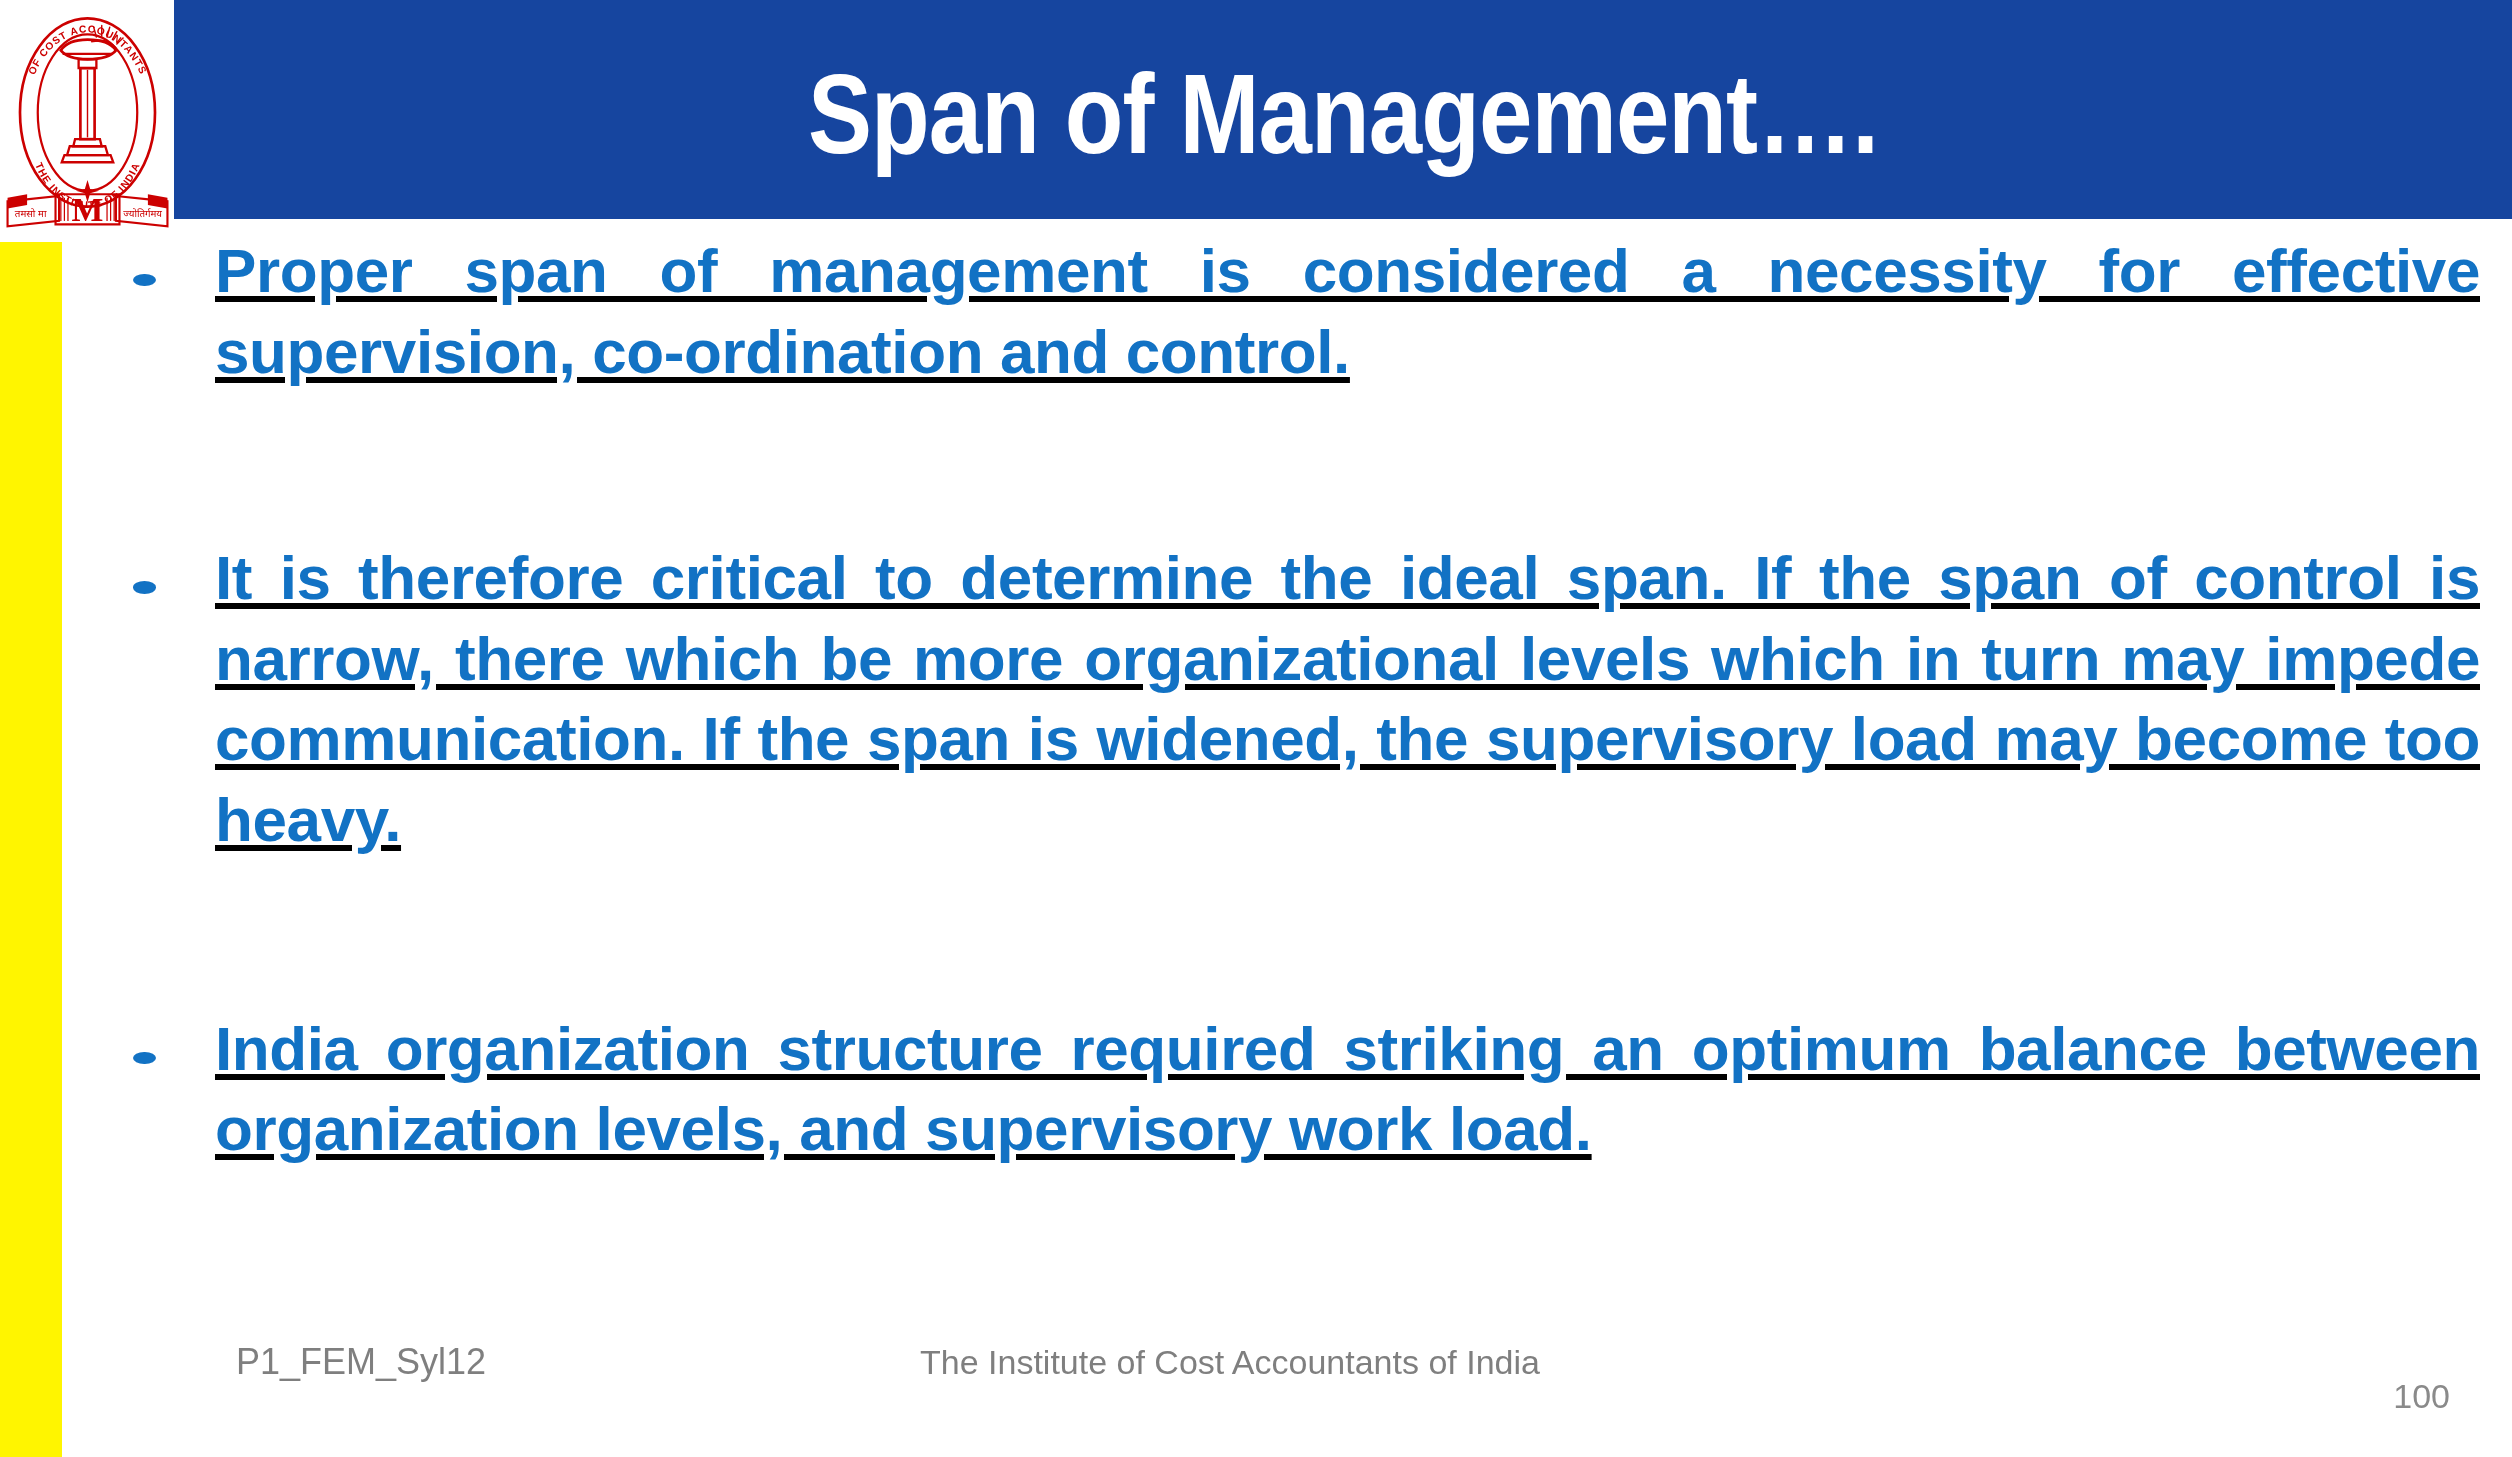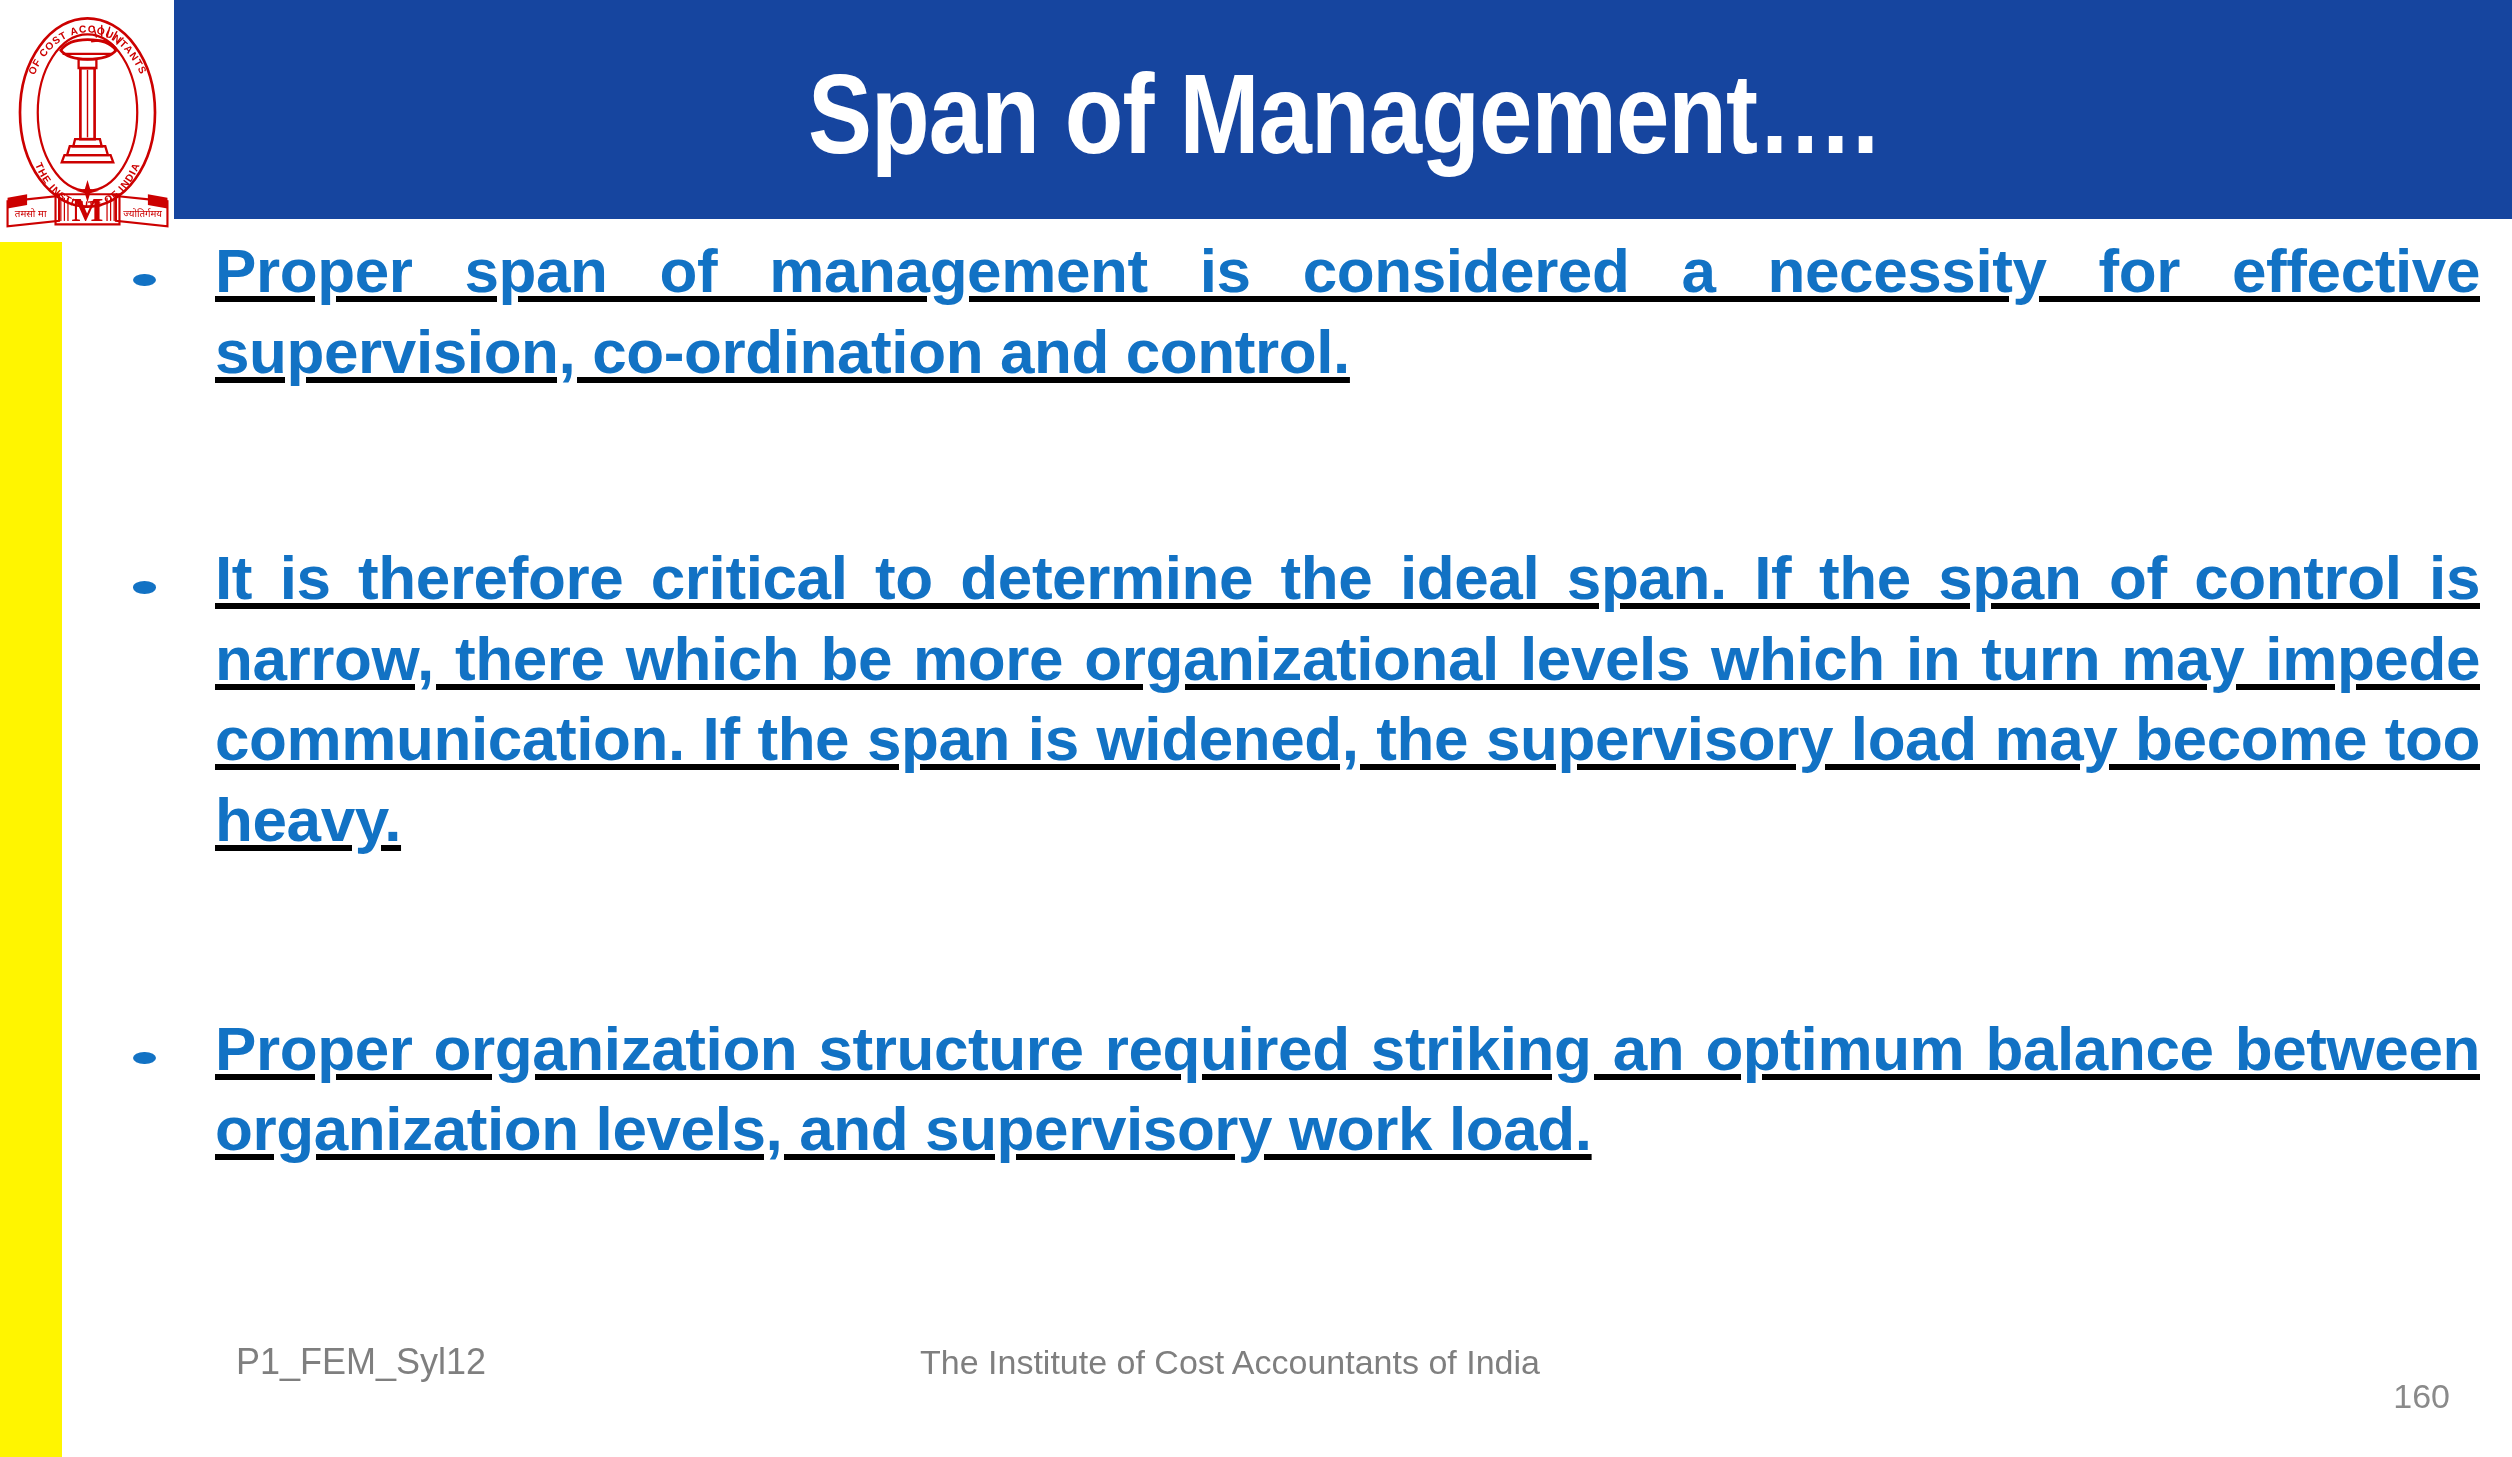--- a/index.html
+++ b/index.html
@@ -225,25 +225,25 @@
 
     <div class="bullet-row">
       <span class="bullet-marker"></span>
       <span class="bullet-text last-line-left">It is therefore critical to determine the ideal span. If the span of control is narrow, there which be more organizational levels which in turn may impede communication. If the span is widened, the supervisory load may become too heavy.</span>
     </div>
 
     <div class="gap-2"></div>
 
     <div class="bullet-row">
       <span class="bullet-marker"></span>
-      <span class="bullet-text last-line-left">Proper organization structure required striking an optimum balance between organization levels, and supervisory work load.</span>
+      <span class="bullet-text last-line-left">India organization structure required striking an optimum balance between organization levels, and supervisory work load.</span>
     </div>
 
   </div>
 
   <div class="footer">
     <div class="footer-left">P1_FEM_Syl12</div>
     <div class="footer-center">The Institute of Cost Accountants of India</div>
-    <div class="footer-page">160</div>
+    <div class="footer-page">100</div>
   </div>
 
 </div>
 
 
 </body></html>

